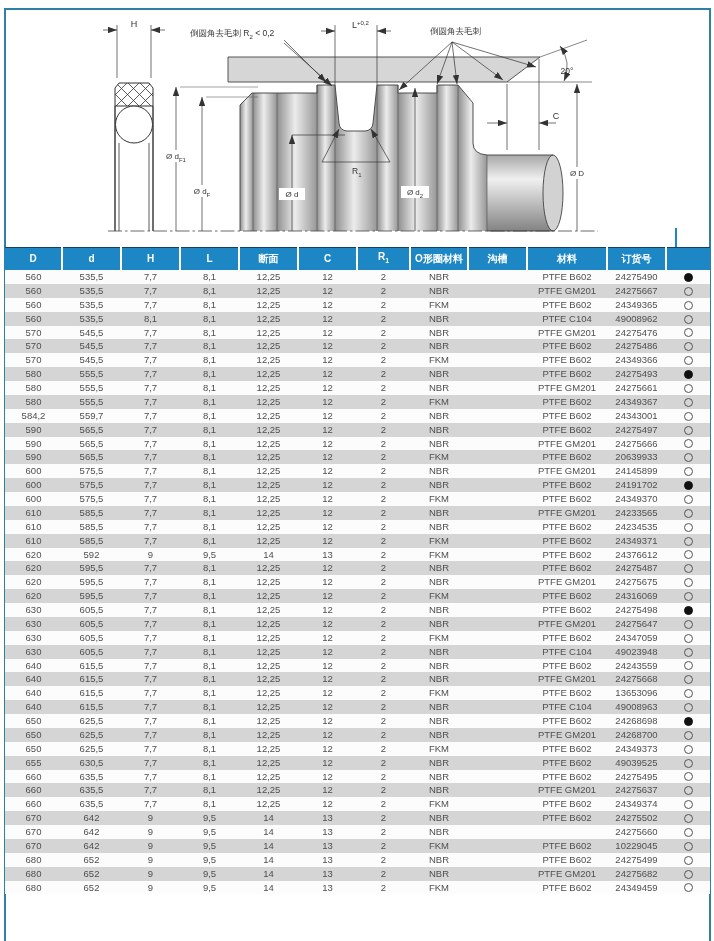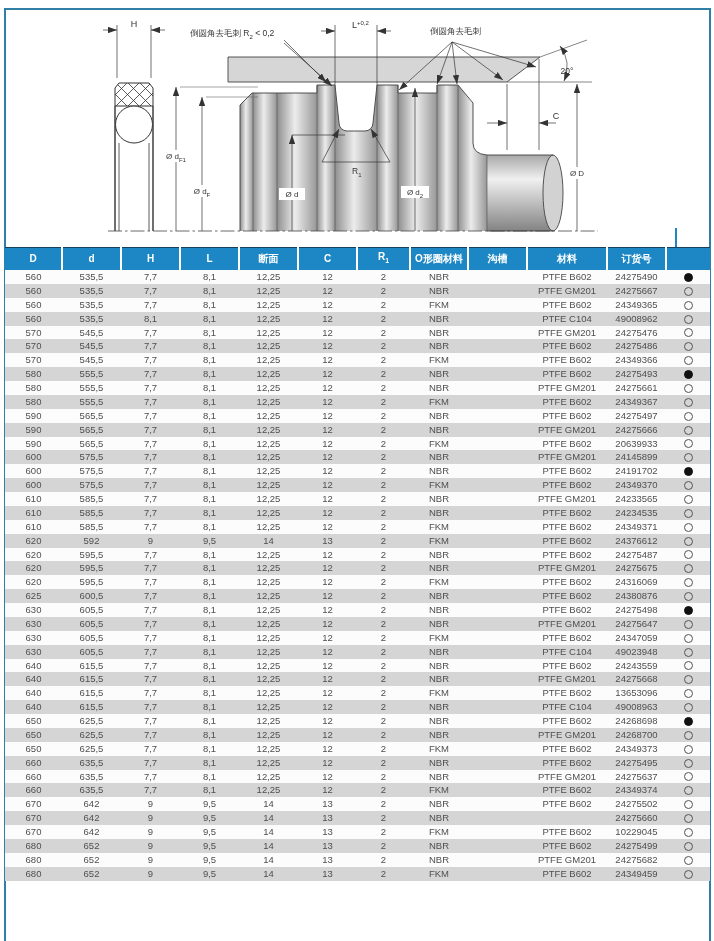--- a/index.html
+++ b/index.html
@@ -376,20 +376,34 @@
             <td>12,25</td>
             <td>12</td>
             <td>2</td>
             <td>FKM</td>
             <td></td>
             <td>PTFE B602</td>
             <td>24349367</td>
             <td><span class="dot"></span></td>
           </tr>
           <tr>
+            <td>584,2</td>
+            <td>559,7</td>
+            <td>7,7</td>
+            <td>8,1</td>
+            <td>12,25</td>
+            <td>12</td>
+            <td>2</td>
+            <td>NBR</td>
+            <td></td>
+            <td>PTFE B602</td>
+            <td>24343001</td>
+            <td><span class="dot"></span></td>
+          </tr>
+          <tr>
             <td>590</td>
             <td>565,5</td>
             <td>7,7</td>
             <td>8,1</td>
             <td>12,25</td>
             <td>12</td>
             <td>2</td>
             <td>NBR</td>
             <td></td>
             <td>PTFE B602</td>
@@ -558,34 +572,20 @@
             <td>12,25</td>
             <td>12</td>
             <td>2</td>
             <td>FKM</td>
             <td></td>
             <td>PTFE B602</td>
             <td>24316069</td>
             <td><span class="dot"></span></td>
           </tr>
           <tr>
-            <td>625</td>
-            <td>600,5</td>
-            <td>7,7</td>
-            <td>8,1</td>
-            <td>12,25</td>
-            <td>12</td>
-            <td>2</td>
-            <td>NBR</td>
-            <td></td>
-            <td>PTFE B602</td>
-            <td>24380876</td>
-            <td><span class="dot"></span></td>
-          </tr>
-          <tr>
             <td>630</td>
             <td>605,5</td>
             <td>7,7</td>
             <td>8,1</td>
             <td>12,25</td>
             <td>12</td>
             <td>2</td>
             <td>NBR</td>
             <td></td>
             <td>PTFE B602</td>
@@ -723,20 +723,34 @@
             <td>625,5</td>
             <td>7,7</td>
             <td>8,1</td>
             <td>12,25</td>
             <td>12</td>
             <td>2</td>
             <td>FKM</td>
             <td></td>
             <td>PTFE B602</td>
             <td>24349373</td>
+            <td><span class="dot"></span></td>
+          </tr>
+          <tr>
+            <td>655</td>
+            <td>630,5</td>
+            <td>7,7</td>
+            <td>8,1</td>
+            <td>12,25</td>
+            <td>12</td>
+            <td>2</td>
+            <td>NBR</td>
+            <td></td>
+            <td>PTFE B602</td>
+            <td>49039525</td>
             <td><span class="dot"></span></td>
           </tr>
           <tr>
             <td>660</td>
             <td>635,5</td>
             <td>7,7</td>
             <td>8,1</td>
             <td>12,25</td>
             <td>12</td>
             <td>2</td>

